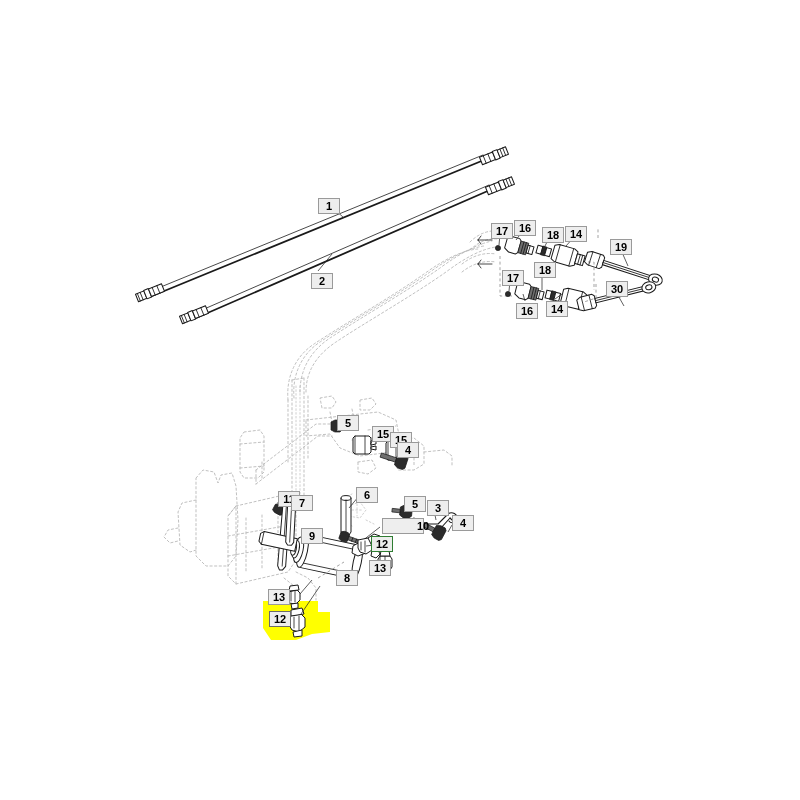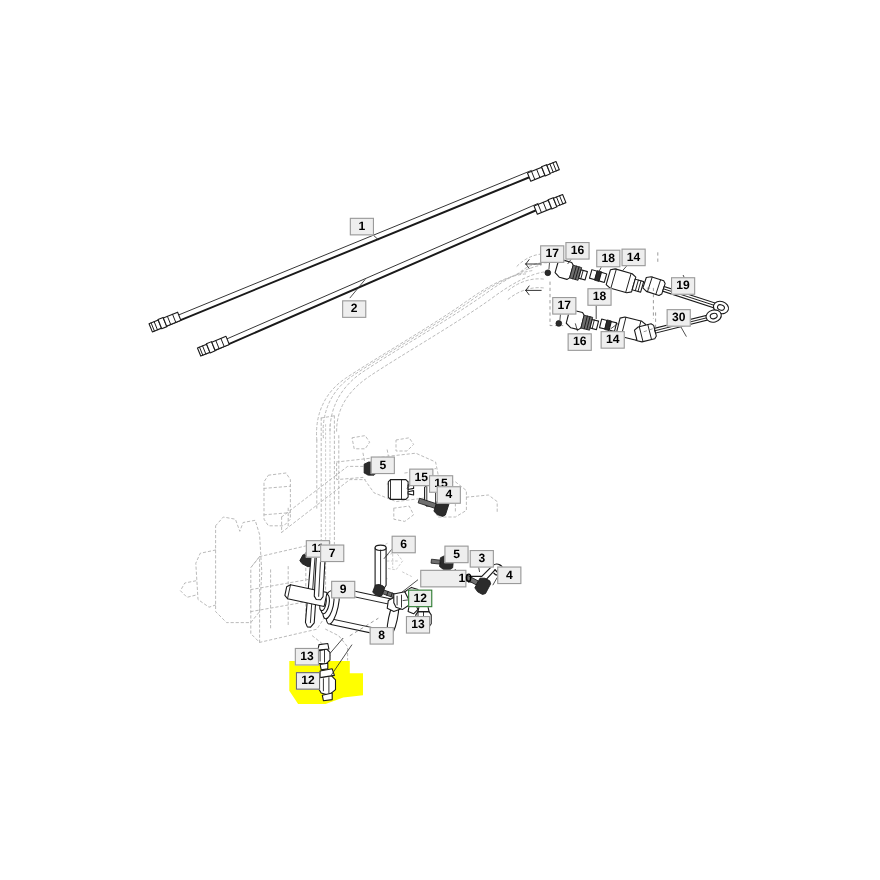--- a/index.html
+++ b/index.html
@@ -427,21 +427,21 @@
 
   </svg>
 
   <div id="callout-layer">
       <div class="callout" style="left: 318px; top: 198px;">1</div>
       <div class="callout" style="left: 311px; top: 273px;">2</div>
       <div class="callout" style="left: 491px; top: 223px;">17</div>
       <div class="callout" style="left: 514px; top: 220px;">16</div>
       <div class="callout" style="left: 542px; top: 227px;">18</div>
       <div class="callout" style="left: 565px; top: 226px;">14</div>
-      <div class="callout" style="left: 610px; top: 252px;">19</div>
+      <div class="callout" style="left: 610px; top: 239px;">19</div>
       <div class="callout" style="left: 502px; top: 270px;">17</div>
       <div class="callout" style="left: 534px; top: 262px;">18</div>
       <div class="callout" style="left: 516px; top: 303px;">16</div>
       <div class="callout" style="left: 546px; top: 301px;">14</div>
       <div class="callout" style="left: 606px; top: 281px;">30</div>
       <div class="callout" style="left: 337px; top: 415px;">5</div>
       <div class="callout" style="left: 372px; top: 426px;">15</div>
       <div class="callout" style="left: 390px; top: 432px;">15</div>
       <div class="callout" style="left: 397px; top: 442px;">4</div>
       <div class="callout" style="left: 278px; top: 491px;">11</div>

